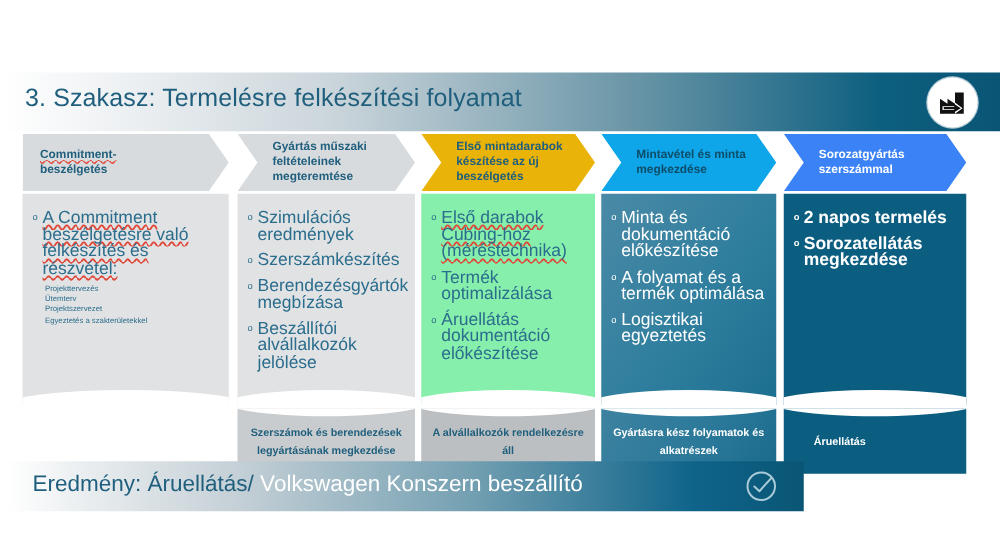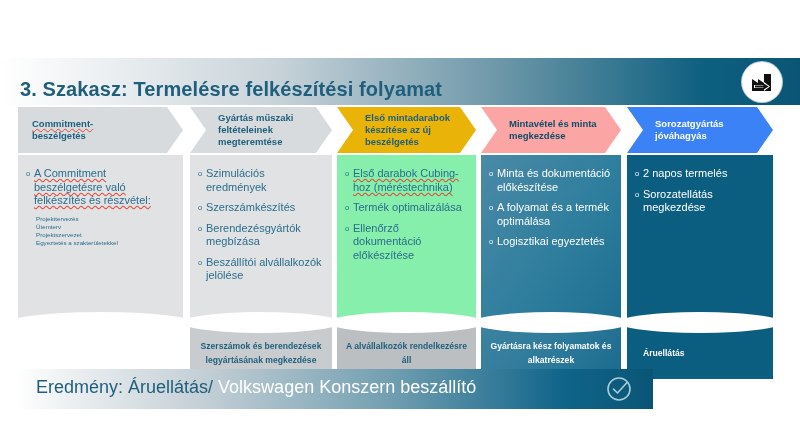--- a/index.html
+++ b/index.html
@@ -10,22 +10,22 @@
     overflow:hidden;
     position:relative;
   }
 
   
   #title-bar{
     position:absolute;left:0;top:58px;width:800px;height:47px;
     background:linear-gradient(to right,#ffffff 0%,#eef1f3 12%,#c9d4da 34%,#6e98a9 62%,#0d5f80 88%,#0a5575 100%);
   }
   #title-text{
-    position:absolute;left:20px;top:20px;
-    font-size:20px;color:#1f5f7d;letter-spacing:.1px;white-space:nowrap;font-weight:bold;
+    position:absolute;left:20px;top:10px;
+    font-size:20px;color:#1f5f7d;letter-spacing:.1px;white-space:nowrap;
   }
   #factory-badge{
     position:absolute;right:18px;top:4px;width:40px;height:40px;border-radius:50%;
     background:#ffffff;box-shadow:0 0 0 1px rgba(255,255,255,.7);
     display:flex;align-items:center;justify-content:center;
   }
 
   
   #flow{position:absolute;left:0;top:107px;width:740px;height:255px;}
   .col{position:absolute;top:0;}
@@ -48,21 +48,21 @@
     position:relative;height:169px;margin-top:2px;
     padding:12px 8px 6px 8px;box-sizing:border-box;
     overflow:hidden;
   }
   .body-panel::after{
     content:"";position:absolute;left:-10%;bottom:-14px;width:120%;height:26px;
     background:#ffffff;border-radius:50%;
   }
   ul.blist{margin:0;padding:0;list-style:none;}
   ul.blist li{
-    font-size:11px;line-height:13.5px;margin-bottom:7px;
+    font-size:14px;line-height:13.5px;margin-bottom:7px;
     padding-left:8px;position:relative;
   }
   ul.blist li::before{
     content:"o";position:absolute;left:0;top:0;font-size:7.5px;line-height:13.5px;
   }
   .sublist{margin:4px 0 0 10px;padding:0;list-style:none;}
   .sublist li{font-size:6.2px;line-height:8.2px;padding:0;margin:0;}
   .sublist li::before{content:"";}
   .spell{
     text-decoration:underline wavy #e0483a;
@@ -87,40 +87,40 @@
   .light ul.blist li{color:#2b6d8c;}
   .light .sublist li{color:#2b6d8c;}
   .light .foot-box{background:#c9ccce;}
   .light .foot-label{color:#1f5f7d;}
 
   .light3 .chev{background:#eab308;}
   .light3 .body-panel{background:#86efac;}
   .light3 .foot-box{background:#bcbfc1;}
 
   
-  .mid .chev{background:#fca5a5;}
+  .mid .chev{background:#0ea5e9;}
   .mid .chev-label{color:#0e4d68;}
   .mid .body-panel{background:linear-gradient(125deg,#4a8aa6 0%,#2f7e9e 55%,#1c6e90 100%);}
   .mid ul.blist li{color:#ffffff;}
   .mid .foot-box{background:linear-gradient(125deg,#3d82a0 0%,#2a7899 60%,#1a6a8d 100%);}
   .mid .foot-label{color:#ffffff;}
 
   
   .dark .chev{background:#3b82f6;}
   .dark .chev-label{color:#ffffff;}
-  .dark .body-panel{background:#0c5e80;}
+  .dark .body-panel{background:#0c5e80;font-weight:bold;}
   .dark ul.blist li{color:#ffffff;}
   .dark .foot-box{background:#0c5e80;}
   .dark .foot-label{color:#ffffff;text-align:left;}
   .dark .foot-box{justify-content:flex-start;}
-  .dark .foot-label{padding-left:16px;}
+  .dark .foot-label{padding-left:4px;margin-left:20px;}
 
   
   #bottom-bar{
-    position:absolute;left:16px;top:369px;width:637px;height:40px;
+    position:absolute;left:6px;top:369px;width:637px;height:40px;
     background:linear-gradient(to right,#ffffff 0%,#e9edef 10%,#c2ced5 30%,#74a0b2 58%,#0f648a 86%,#0a5575 100%);
     text-decoration:underline;
   }
   #bottom-text{
     position:absolute;left:20px;top:8px;font-size:18px;white-space:nowrap;
   }
   #bottom-text .hl{color:#1f5f7d;}
   #bottom-text .wk{color:#ffffff;}
   #check-badge{position:absolute;right:20px;top:6px;width:28px;height:28px;}
 </style>
@@ -185,21 +185,21 @@
       <div class="chev-label">
         <span>Első mintadarabok</span><br>
         <span>készítése az új</span><br>
         <span>beszélgetés</span>
       </div>
     </div>
     <div class="body-panel">
       <ul class="blist">
         <li><span class="spell">Első darabok Cubing-hoz (méréstechnika)</span></li>
         <li>Termék optimalizálása</li>
-        <li>Ellenőrző dokumentáció előkészítése</li>
+        <li>Áruellátás dokumentáció előkészítése</li>
       </ul>
     </div>
     <div class="foot-box">
       <div class="foot-label">A alvállalkozók rendelkezésre áll</div>
     </div>
   </div>
 
   <div class="col mid" style="left:481px;width:140px;">
     <div class="chev">
       <div class="chev-label">
@@ -216,21 +216,21 @@
     </div>
     <div class="foot-box">
       <div class="foot-label">Gyártásra kész folyamatok és alkatrészek</div>
     </div>
   </div>
 
   <div class="col dark" style="left:627px;width:146px;">
     <div class="chev">
       <div class="chev-label">
         <span>Sorozatgyártás</span><br>
-        <span>jóváhagyás</span>
+        <span>szerszámmal</span>
       </div>
     </div>
     <div class="body-panel">
       <ul class="blist">
         <li>2 napos termelés</li>
         <li>Sorozatellátás megkezdése</li>
       </ul>
     </div>
     <div class="foot-box">
       <div class="foot-label">Áruellátás</div>

